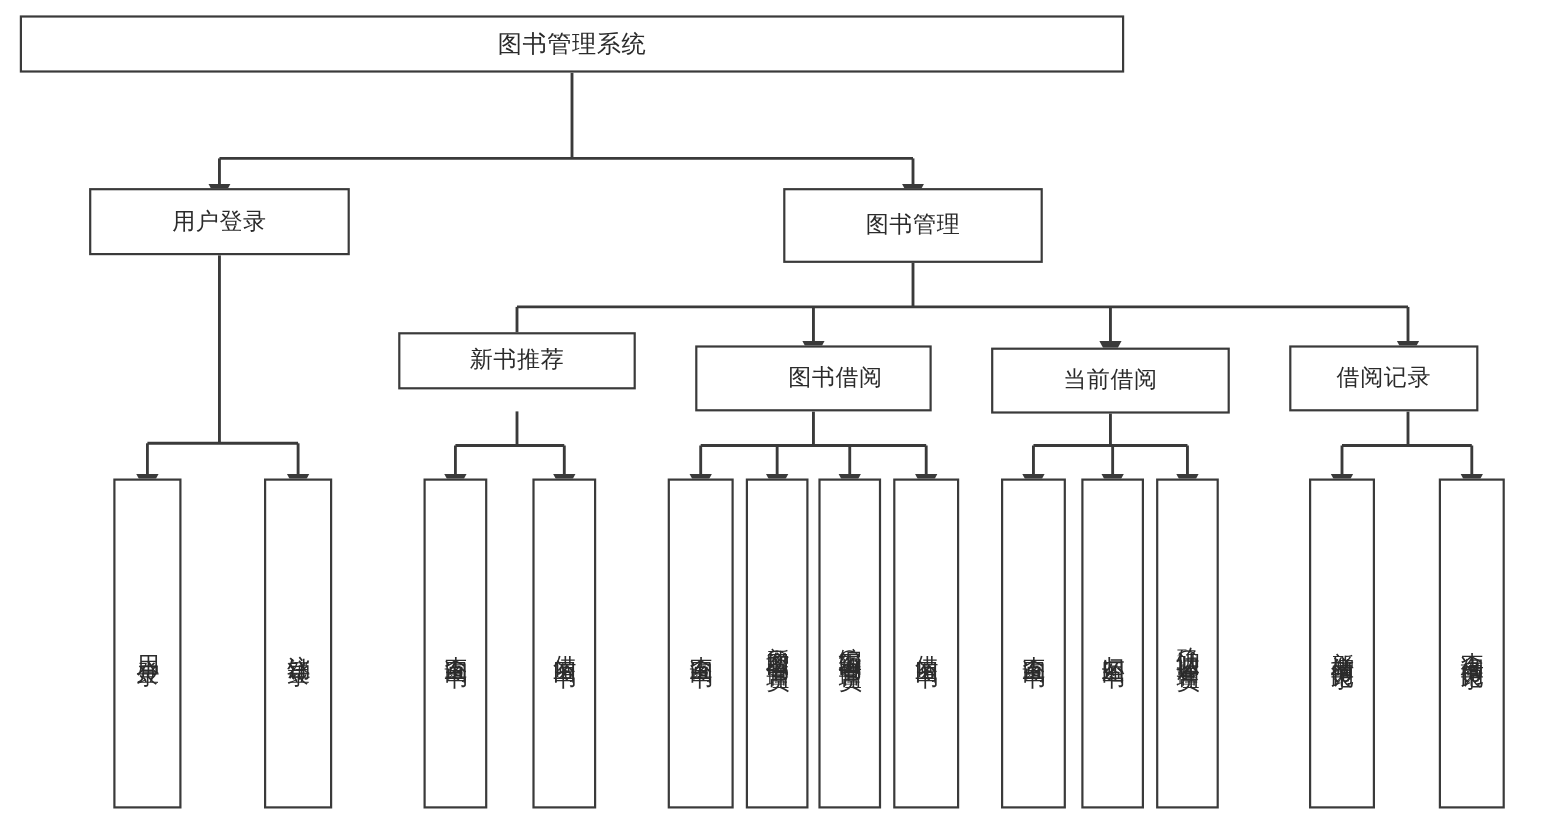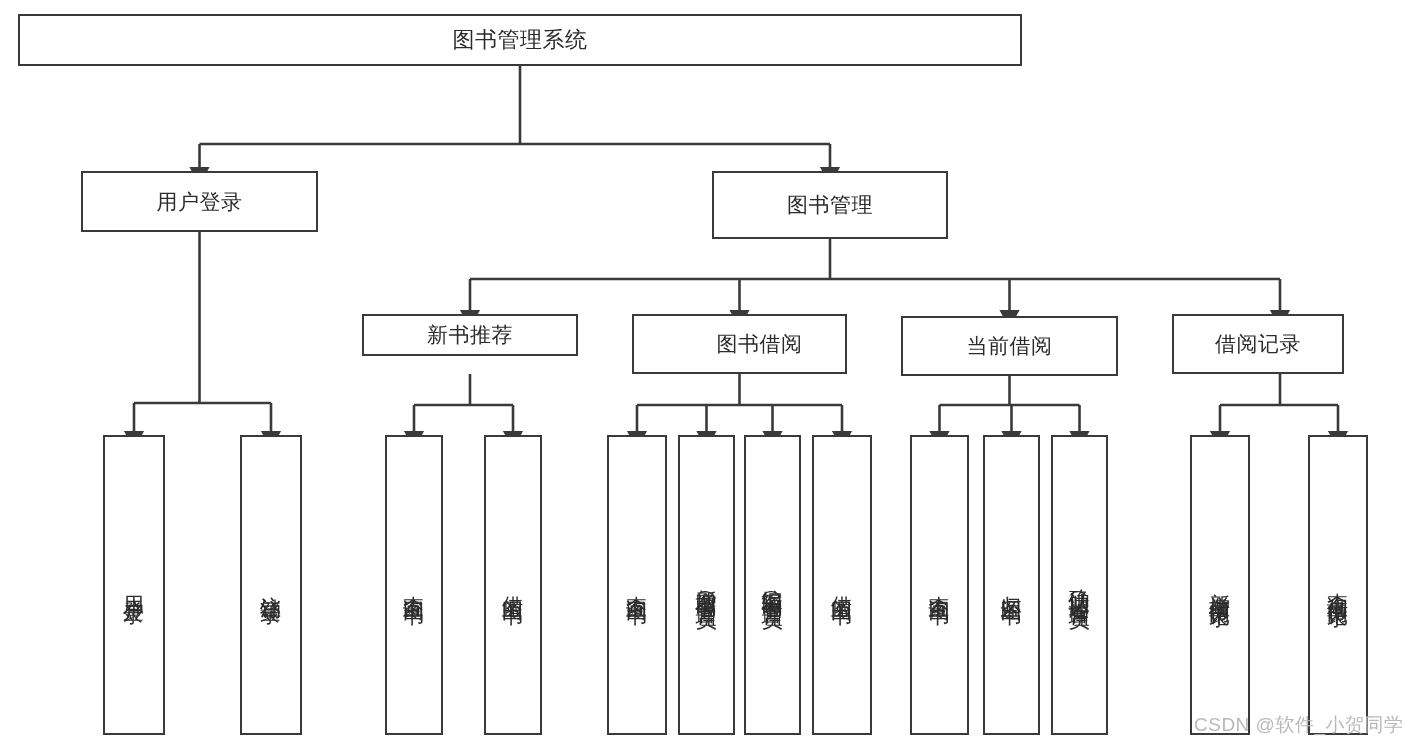--- a/index.html
+++ b/index.html
@@ -119,21 +119,21 @@
   <div id="node-layer">
       <div class="node-box horizontal root" style="left: 18px; top: 14px; width: 1004px; height: 52px;">
         <span class="node-label">图书管理系统</span>
       </div>
       <div class="node-box horizontal" style="left: 81px; top: 171px; width: 237px; height: 61px;">
         <span class="node-label">用户登录</span>
       </div>
       <div class="node-box horizontal" style="left: 712px; top: 171px; width: 236px; height: 68px;">
         <span class="node-label">图书管理</span>
       </div>
-      <div class="node-box horizontal" style="left: 362px; top: 314px; width: 216px; height: 42px;">
+      <div class="node-box horizontal" style="left: 362px; top: 302px; width: 216px; height: 52px;">
         <span class="node-label">新书推荐</span>
       </div>
       <div class="node-box horizontal" style="left: 632px; top: 314px; width: 215px; height: 60px; padding-left: 40px;">
         <span class="node-label">图书借阅</span>
       </div>
       <div class="node-box horizontal" style="left: 901px; top: 316px; width: 217px; height: 60px;">
         <span class="node-label">当前借阅</span>
       </div>
       <div class="node-box horizontal" style="left: 1172px; top: 314px; width: 172px; height: 60px;">
         <span class="node-label">借阅记录</span>
@@ -172,15 +172,14 @@
         <span class="node-label">确认归还（管理员）</span>
       </div>
       <div class="node-box vertical" style="left: 1190px; top: 435px; width: 60px; height: 300px;">
         <span class="node-label">新增借阅记录</span>
       </div>
       <div class="node-box vertical" style="left: 1308px; top: 435px; width: 60px; height: 300px;">
         <span class="node-label">查询借阅记录</span>
       </div>
     </div>
 
-  <div class="watermark" style="left:1194px; top:712px;">CSDN @软件_小贺同学</div>
 
 </div>
 
 </body></html>

